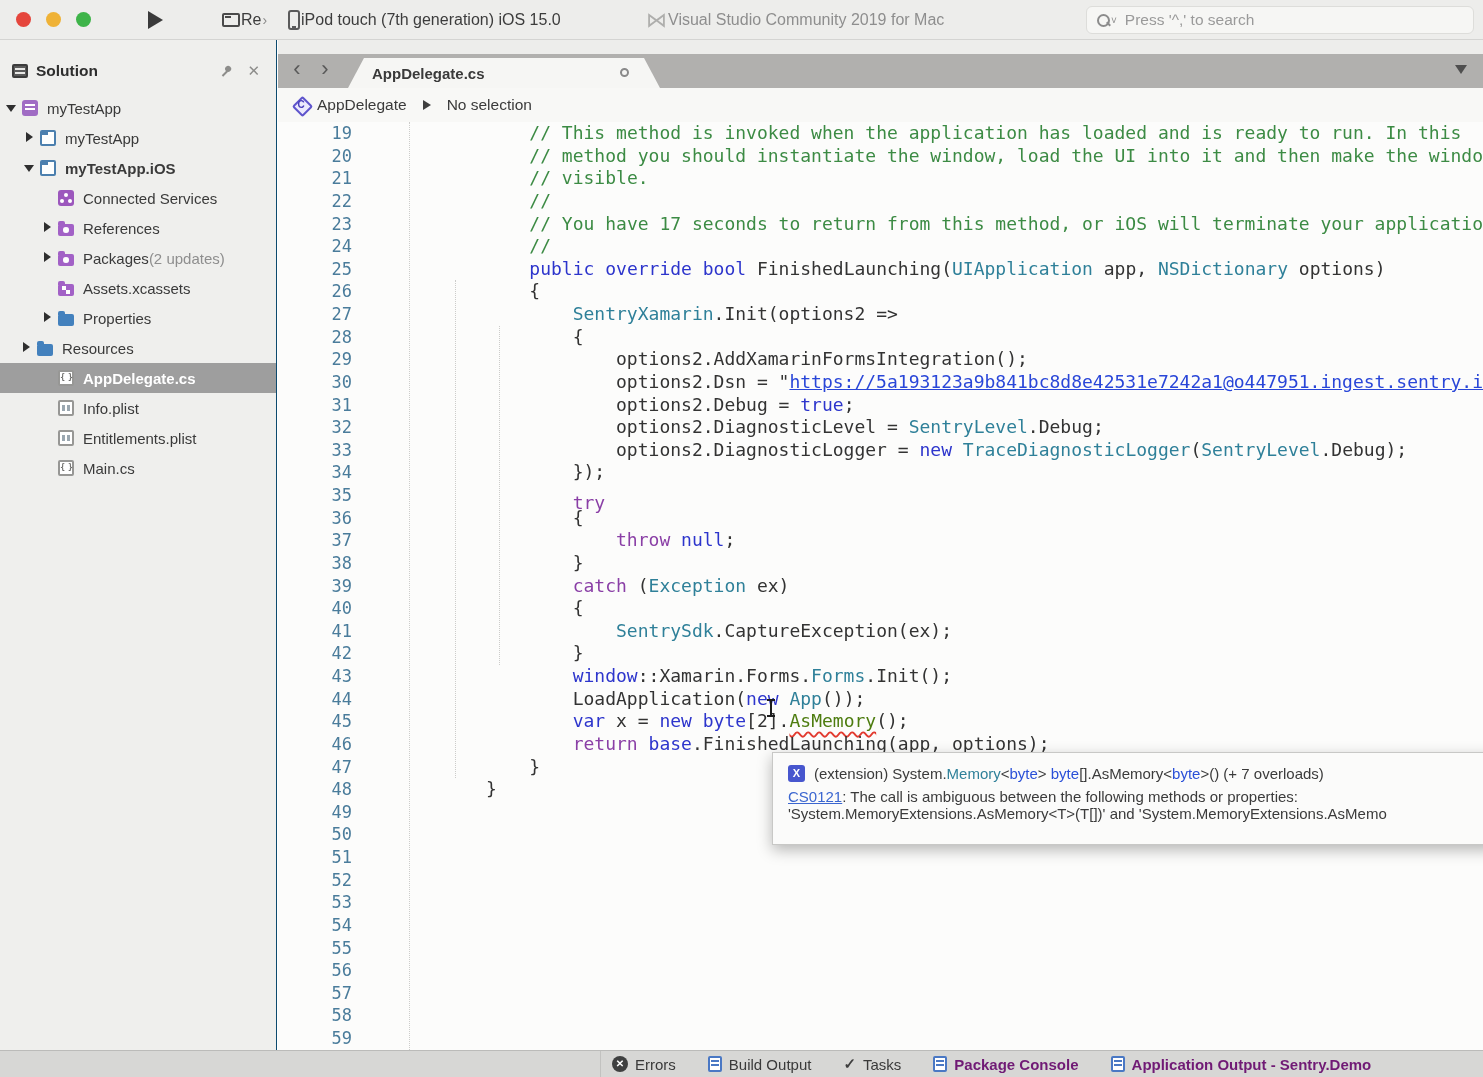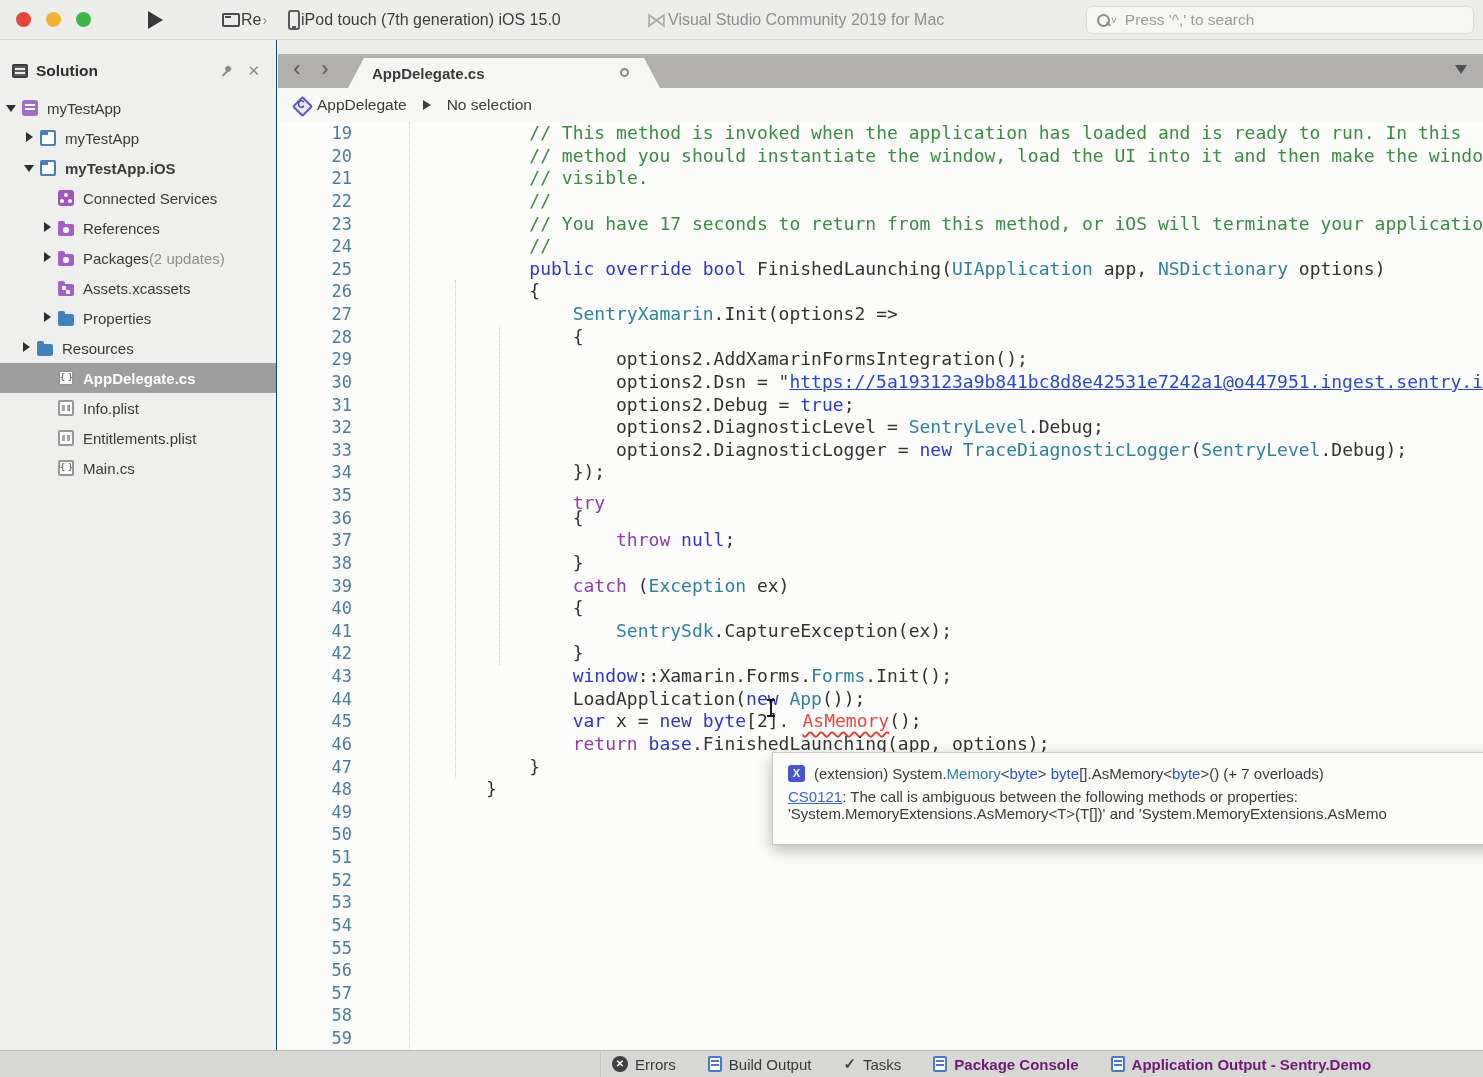--- a/index.html
+++ b/index.html
@@ -123,22 +123,22 @@
   #g-m2 { left:221px; top:204px; height:339px; }
   .cl { height:22.63px; line-height:22.63px; white-space:pre; display:flex; }
   .ln { width:74px; text-align:right; color:#4a7c9b; font-size:17px; flex:none; }
   .ct { flex:1; color:#333; }
   .tk-cm { color:#3c8b44; }
   .tk-kw { color:#2d35cc; }
   .tk-fl { color:#8a3fa6; }
   .tk-ty { color:#2f8099; }
   .tk-pl { color:#333; }
   .tk-lnk { color:#2946d8; text-decoration:underline; }
-  .tk-er { color:#ef4444; text-decoration-line:underline; text-decoration-style:wavy;
-           text-decoration-color:#e23a2e; text-decoration-thickness:2px; text-underline-offset:4px;margin-left:13px; }
+  .tk-er { color:#4d7c0f; text-decoration-line:underline; text-decoration-style:wavy;
+           text-decoration-color:#e23a2e; text-decoration-thickness:2px; text-underline-offset:4px; }
   #ibeam { position:absolute; left:492px; top:577px; width:2px; height:18px; background:#1c1c1c; }
   #ibeam::before, #ibeam::after { content:""; position:absolute; left:-3px; width:8px; height:2px; background:#1c1c1c; }
   #ibeam::before { top:0; } #ibeam::after { bottom:0; }
   #scrollstrip { position:absolute; right:0; top:0; width:28px; height:928px;
                  background:#fafaf9; border-left:1px solid #dadad8; }
   .err-dot { position:absolute; left:7px; top:5px; width:13px; height:13px; border-radius:50%; background:#e23b30; }
   .err-dash { position:absolute; left:-2px; top:620px; width:26px; height:3px; background:#e23b30; }
 
   
   #tooltip { position:absolute; left:772px; top:752px; width:724px; min-height:93px; z-index:50;

